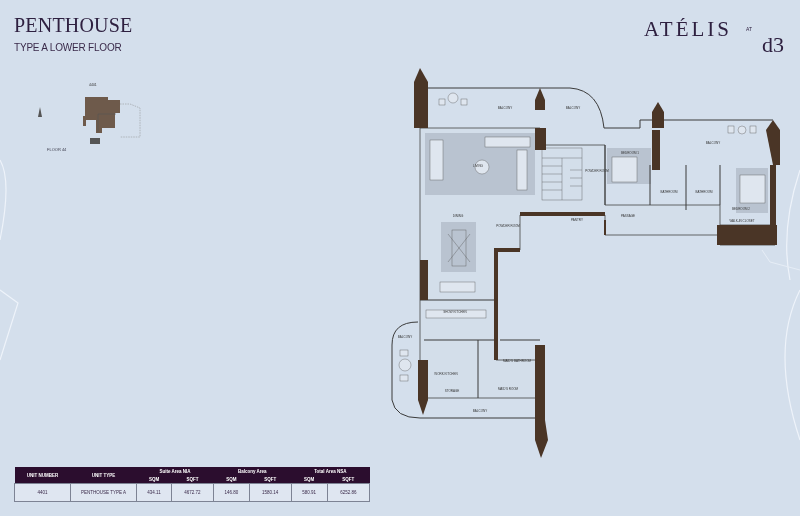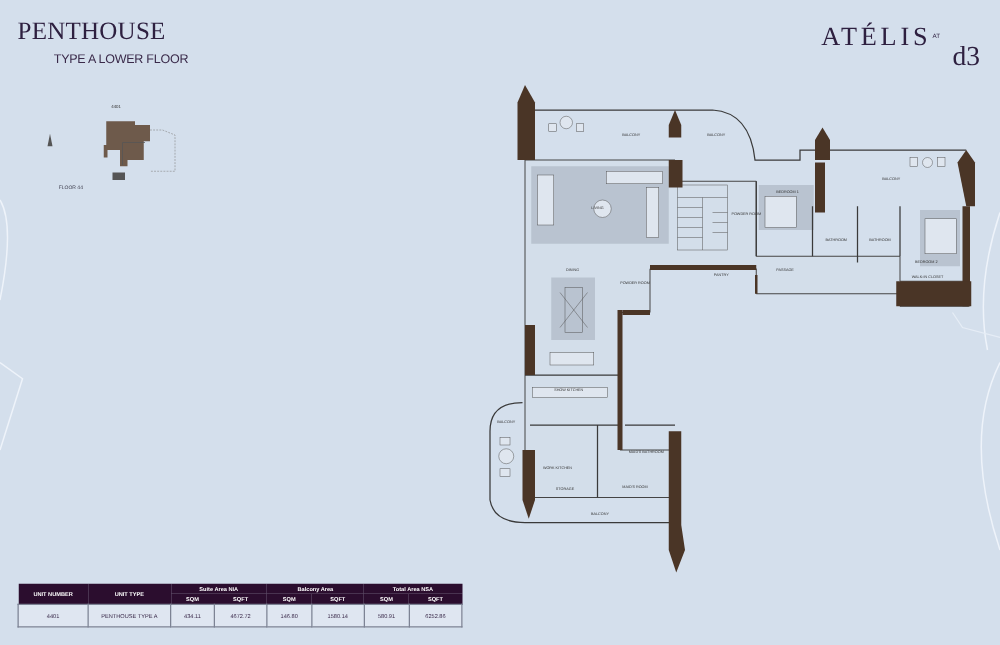--- a/index.html
+++ b/index.html
@@ -1,19 +1,19 @@
 <!DOCTYPE html>
 <html><head>
 <meta charset="utf-8">
 <style>
   html,body{margin:0;padding:0;}
   body{width:800px;height:516px;background:#d4dfec;position:relative;overflow:hidden;font-family:"Liberation Sans",sans-serif;color:#2c1a3a;}
   .title{position:absolute;left:14px;top:14px;font-family:"Liberation Serif",serif;font-size:20px;letter-spacing:0.2px;color:#2e2040;}
-  .subtitle{position:absolute;left:14px;top:42px;font-size:10px;color:#3a2a4a;letter-spacing:-0.2px;margin-left:29px;}
-  .brand{position:absolute;left:644px;top:17px;font-family:"Liberation Serif",serif;font-size:21px;letter-spacing:3px;color:#2e2040;margin-left:13px;}
+  .subtitle{position:absolute;left:14px;top:42px;font-size:10px;color:#3a2a4a;letter-spacing:-0.2px;}
+  .brand{position:absolute;left:644px;top:17px;font-family:"Liberation Serif",serif;font-size:21px;letter-spacing:3px;color:#2e2040;}
   .brand-at{position:absolute;left:746px;top:26px;font-size:5px;color:#2e2040;}
   .brand-mark{position:absolute;left:762px;top:32px;font-family:"Liberation Serif",serif;font-size:22px;color:#2e2040;}
   .deco{position:absolute;left:0;top:0;width:800px;height:516px;pointer-events:none;}
   .keyplan{position:absolute;left:20px;top:70px;width:160px;height:90px;}
   .floor-label{position:absolute;left:47px;top:147px;font-size:4px;color:#3a3a4a;}
   .plan{position:absolute;left:380px;top:60px;width:420px;height:400px;}
   table.units{position:absolute;left:14px;top:467px;width:356px;border-collapse:collapse;font-size:4.5px;text-align:center;}
   table.units th{background:#2b0d2e;color:#fff;font-weight:bold;height:8px;border:0;padding:0;}
   table.units th.big{height:16px;}
   table.units td{background:#dfe6f1;color:#3a2a4a;border:1px solid #7d8394;height:17px;padding:0;}

